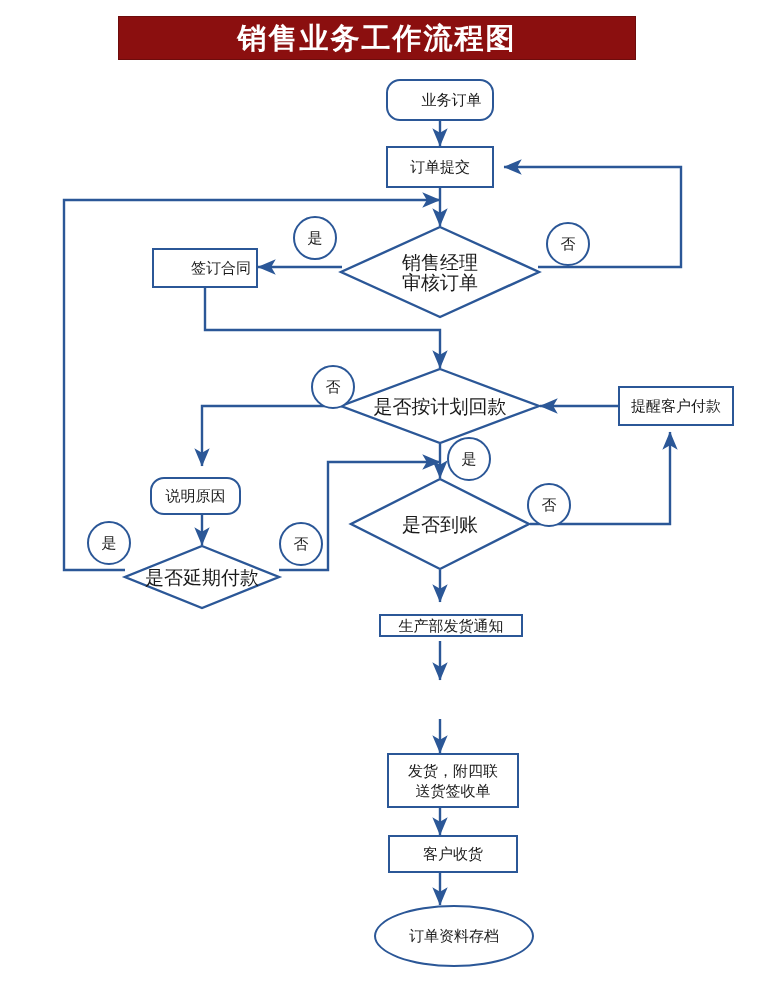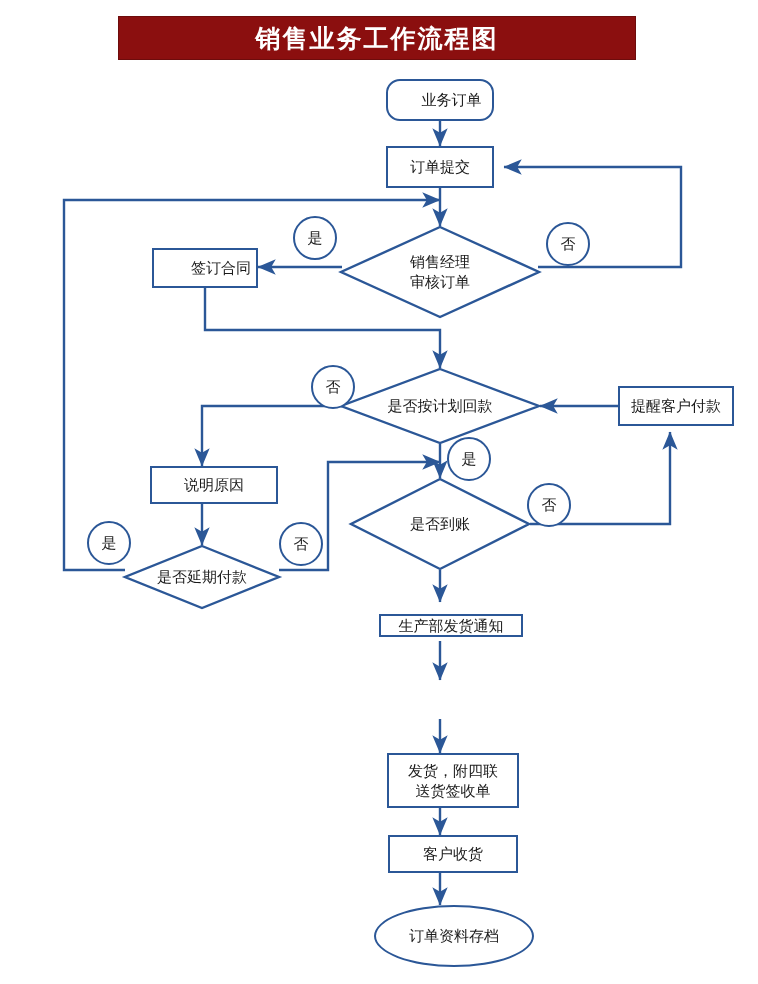--- a/index.html
+++ b/index.html
@@ -37,21 +37,21 @@
     height: 44px;
     background: #8B0F0F;
     border: 1px solid #6d0c0c;
     display: flex;
     align-items: center;
     justify-content: center;
     box-sizing: border-box;
   }
   .title-banner .title-text {
     color: #ffffff;
-    font-size: 25px;
+    font-size: 29px;
     font-weight: bold;
     letter-spacing: 2px;
     line-height: 1;
   }
 
   
   .node {
     position: absolute;
     box-sizing: border-box;
     display: flex;
@@ -88,21 +88,21 @@
   .diamond-label {
     position: absolute;
     left: 0;
     top: 0;
     width: 100%;
     height: 100%;
     display: flex;
     align-items: center;
     justify-content: center;
     text-align: center;
-    font-size: 15px;
+    font-size: 19px;
     line-height: 20px;
     color: #1a1a1a;
   }
   .branch-badge {
     position: absolute;
     width: 44px;
     height: 44px;
     border: 2px solid #2B5797;
     border-radius: 50%;
     background: #ffffff;
@@ -196,21 +196,21 @@
     <svg width="200" height="76">
       <polygon points="100,1 199,38 100,75 1,38" fill="#ffffff" stroke="#2B5797" stroke-width="2.4"></polygon>
     </svg>
     <div class="diamond-label">是否按计划回款</div>
   </div>
 
   <div class="node rect" style="left:618px; top:386px; width:116px; height:40px;">
     <span>提醒客户付款</span>
   </div>
 
-  <div class="node rect" style="left:150px; top:466px; width:128px; height:38px;">
+  <div class="node rect" style="left:150px; top:477px; width:91px; height:38px;border-radius:14px;">
     <span>说明原因</span>
   </div>
 
   <div class="diamond-wrap" style="left:124px; top:545px; width:156px; height:64px;">
     <svg width="156" height="64">
       <polygon points="78,1 155,32 78,63 1,32" fill="#ffffff" stroke="#2B5797" stroke-width="2.4"></polygon>
     </svg>
     <div class="diamond-label">是否延期付款</div>
   </div>
 

